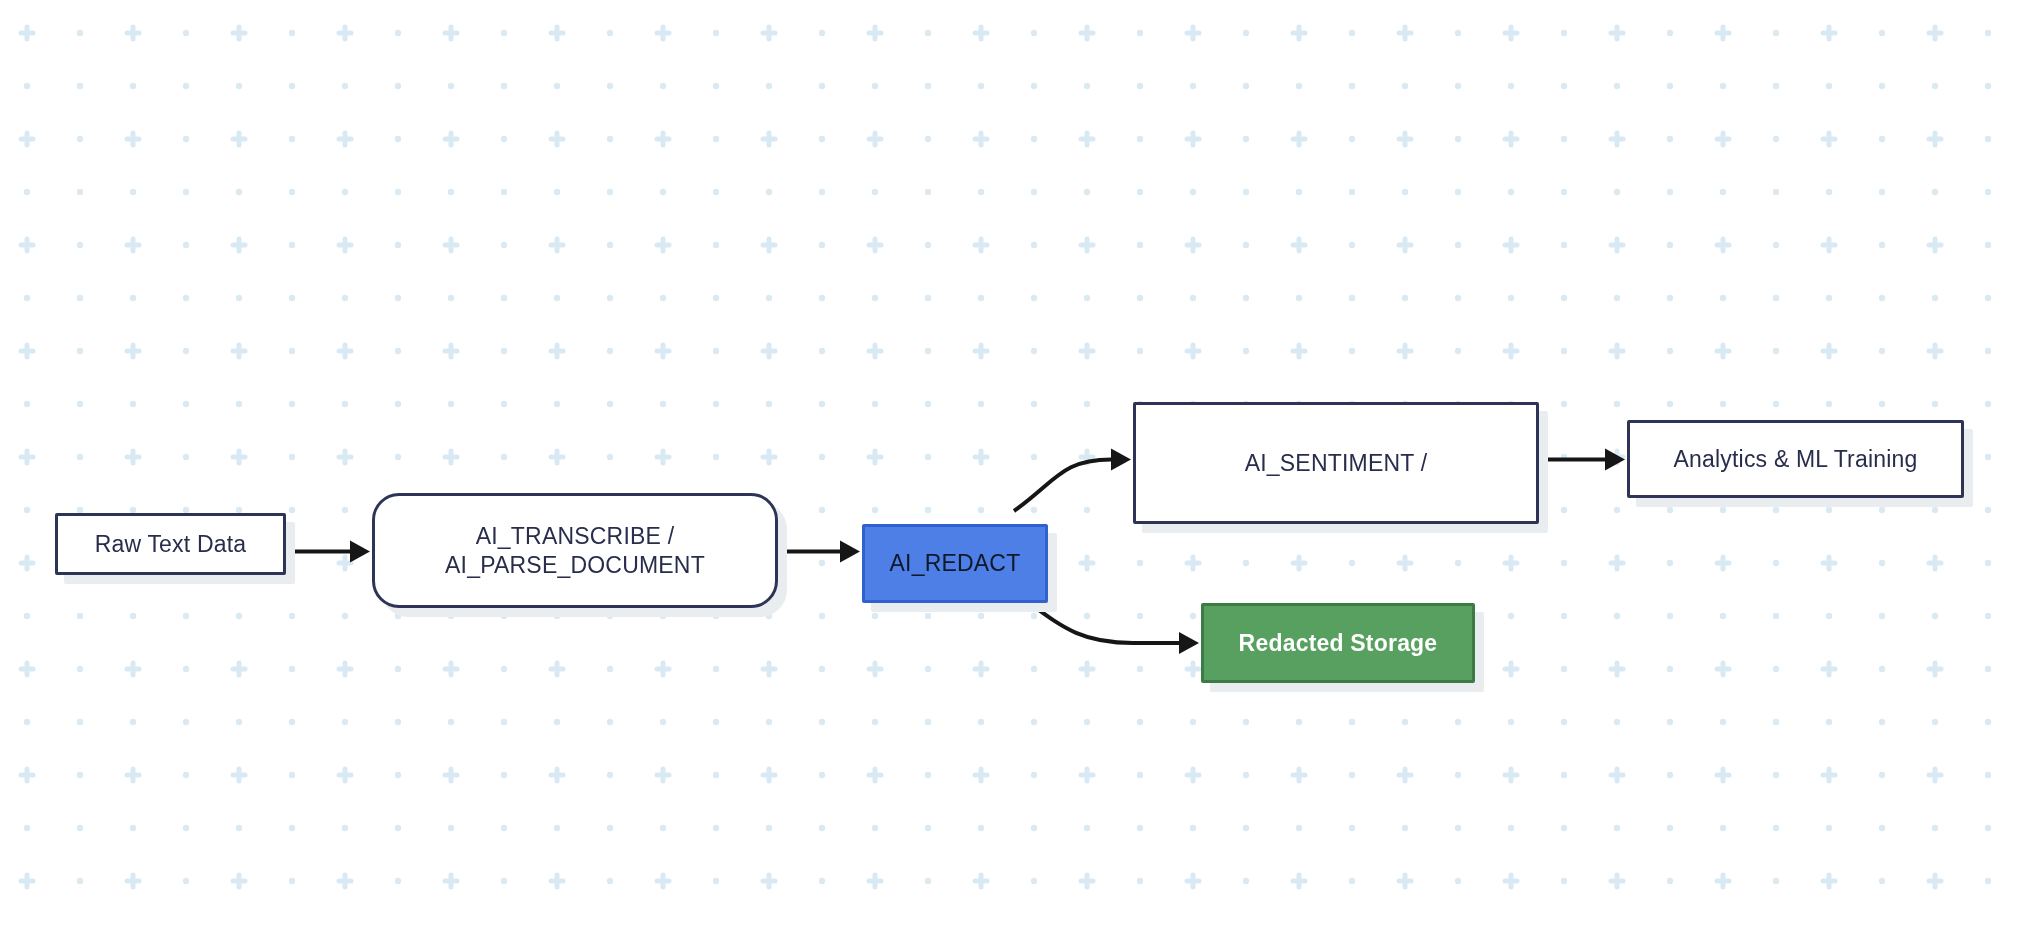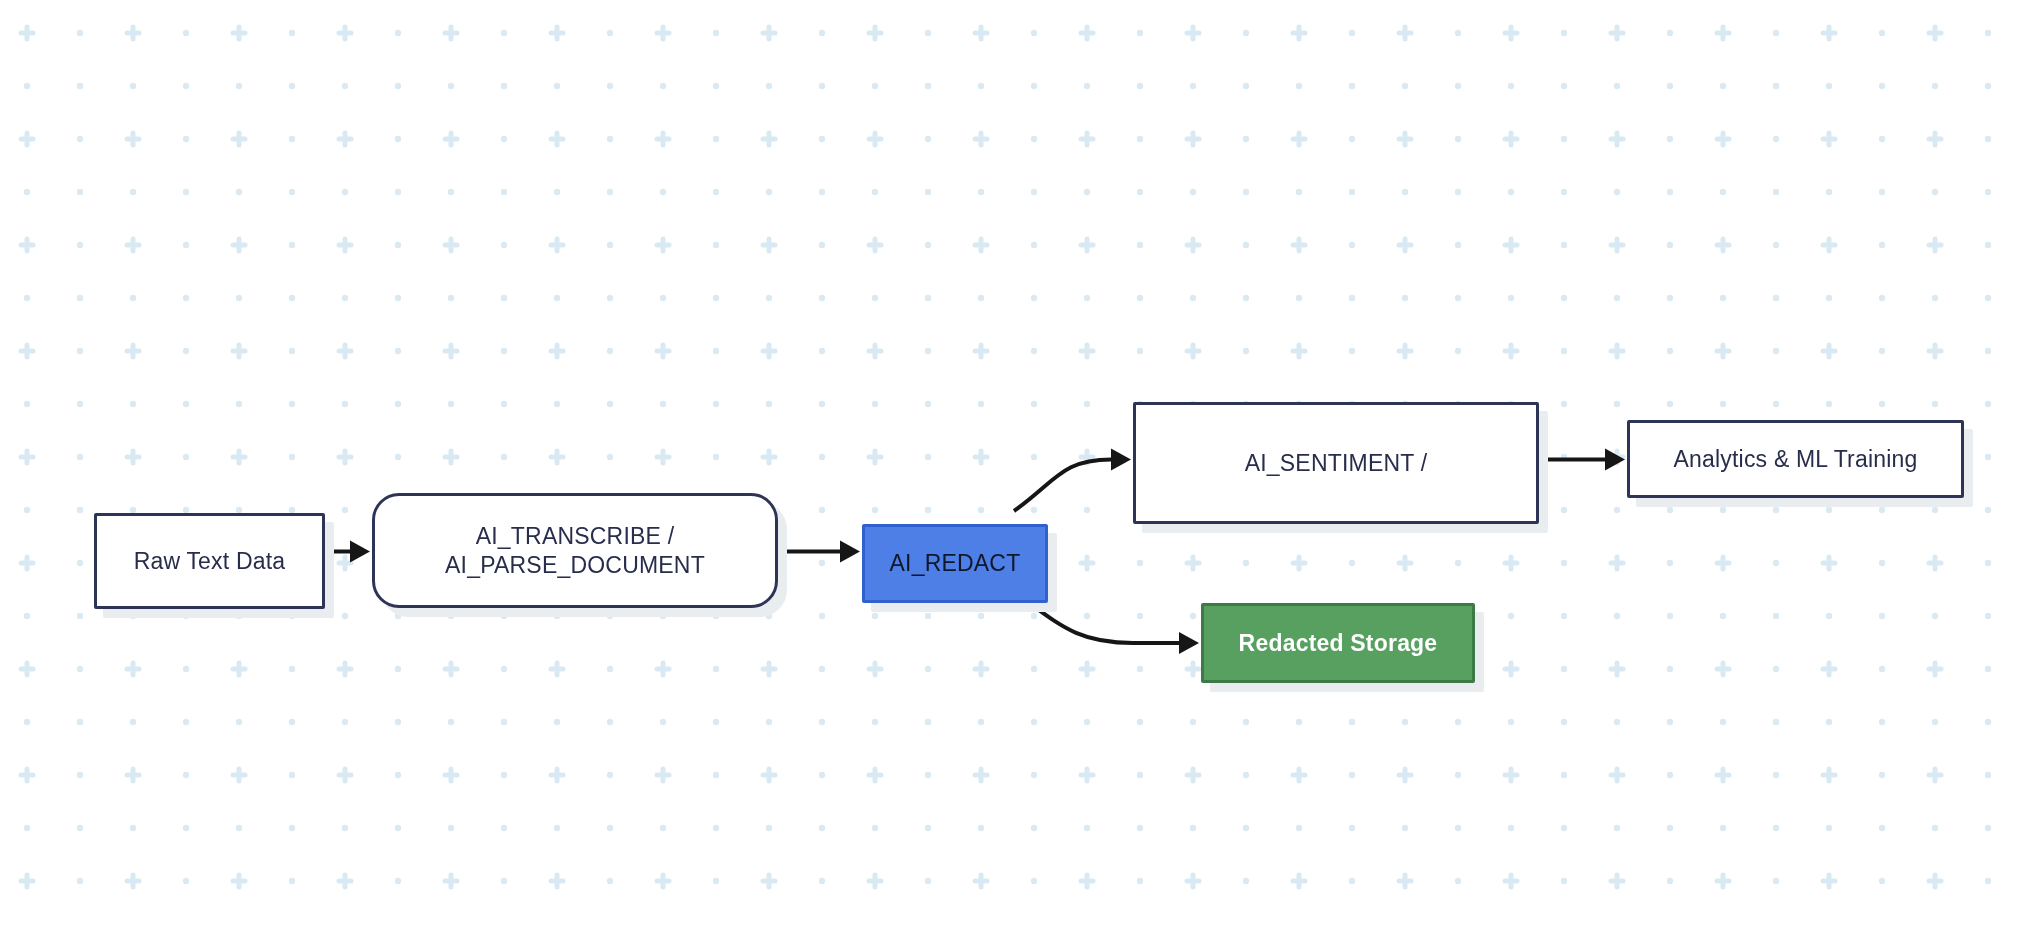--- a/index.html
+++ b/index.html
@@ -27,21 +27,21 @@
     font-weight: 500;
     letter-spacing: 0.2px;
     text-align: center;
     line-height: 29px;
     z-index: 3;
     white-space: nowrap;
   }
   .node.accent-blue  { background: #4d7fe6; border-color: #3161cf; color: #0f172a; margin-top: 12px; }
   .node.accent-green { background: #57a05f; border-color: #3c7b46; color: #ffffff; }
 
-  #node-raw        { left: 55px;   top: 513px; width: 231px; height: 96px; margin-left: 39px;  }
+  #node-raw        { left: 55px;   top: 513px; width: 231px; height: 62px;  }
   #node-transcribe { left: 372px;  top: 493px; width: 406px; height: 115px; border-radius: 27px; }
   #node-redact     { left: 862px;  top: 512px; width: 186px; height: 79px;  }
   #node-sentiment  { left: 1133px; top: 402px; width: 406px; height: 122px; }
   #node-analytics  { left: 1627px; top: 420px; width: 337px; height: 78px;  }
   #node-storage    { left: 1201px; top: 603px; width: 274px; height: 80px; font-weight: bold;  }
 
   .edge-path { stroke: #161616; stroke-width: 4; fill: none; stroke-linejoin: round; }
   .edge-head { fill: #161616; stroke: none; }
 </style>
 </head>

